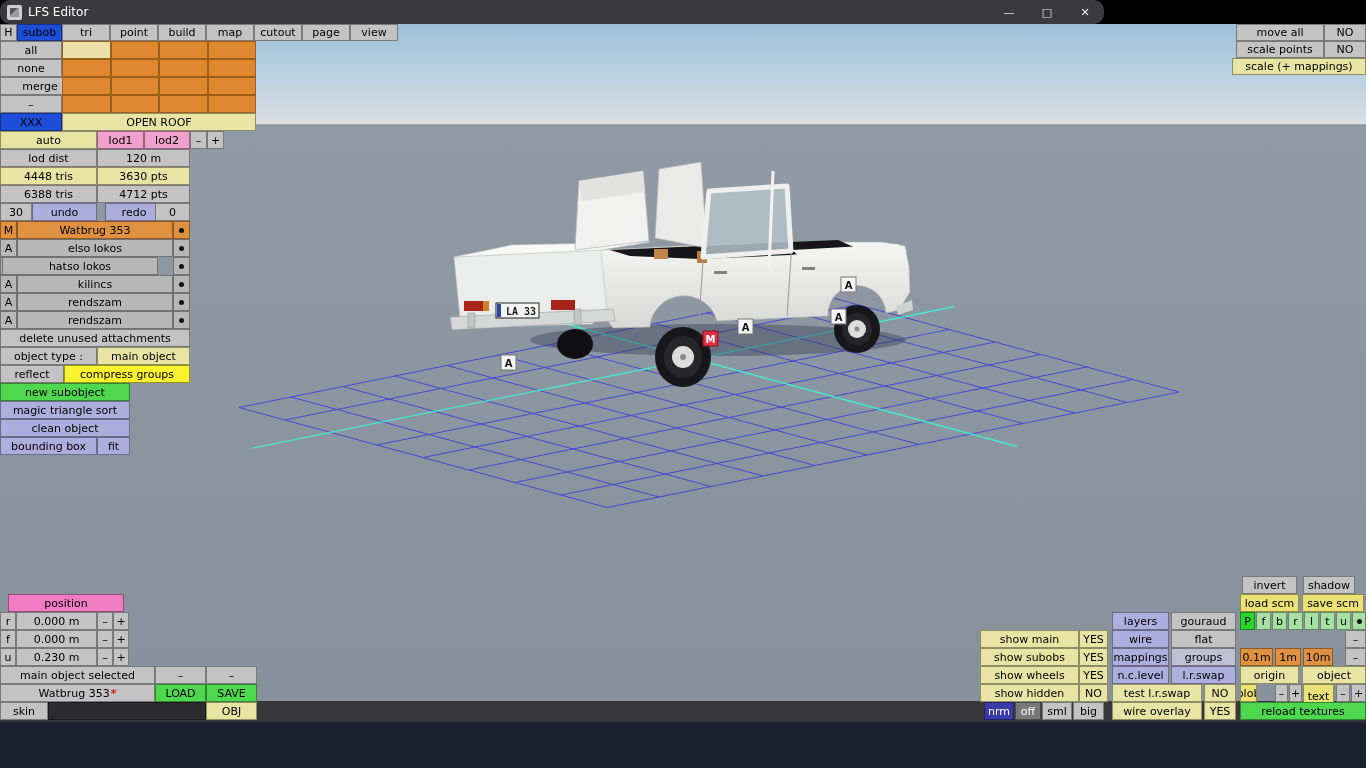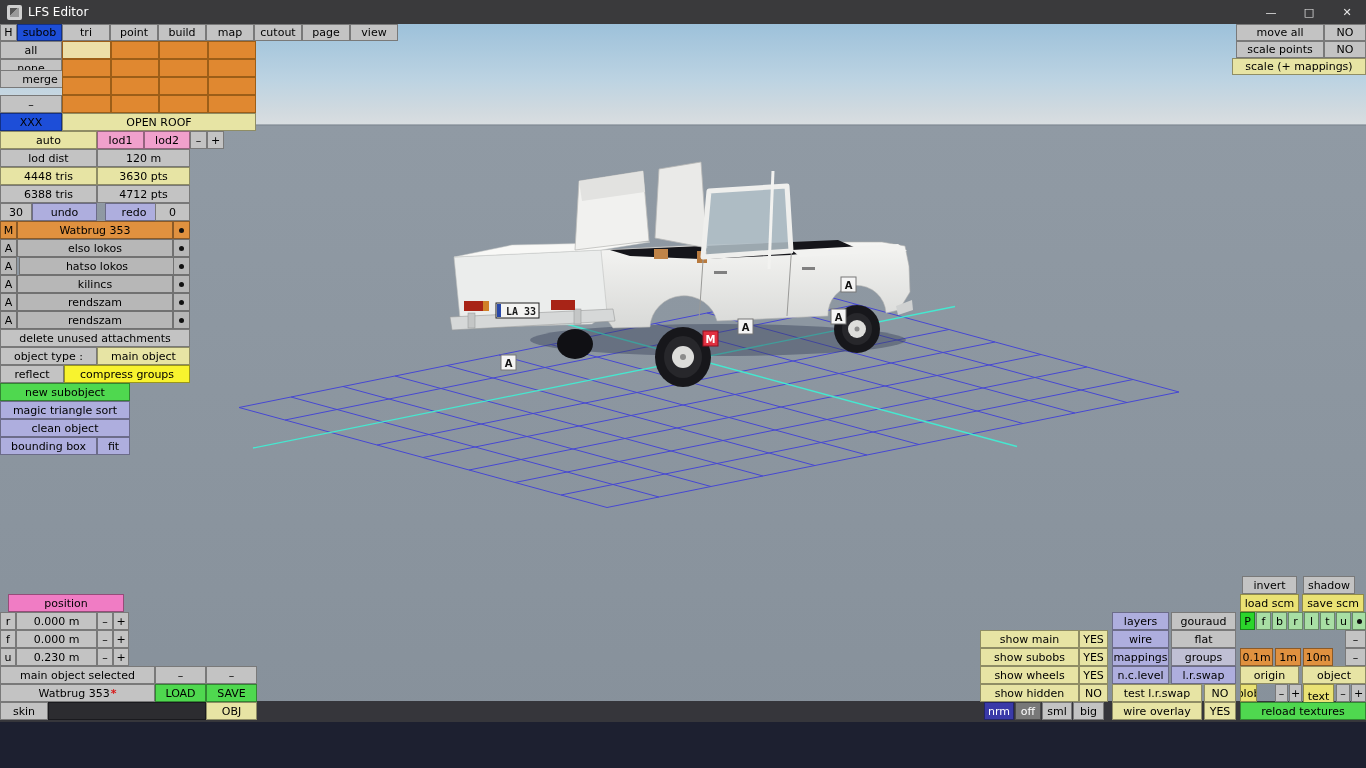--- a/index.html
+++ b/index.html
@@ -9,22 +9,22 @@
   .c{position:absolute;box-sizing:border-box;display:flex;align-items:center;justify-content:center;
      border:1px solid rgba(0,0,0,.38);white-space:nowrap;overflow:hidden;line-height:1;}
   .gray{background:#c3c3c3}.gray2{background:#b7b7b7}.dk{background:#787878;color:#fff}
   .py{background:#e7e4a4}.yel{background:#eae274}.byel{background:#f8f32e}
   .grn{background:#4fd84f}.bgrn{background:#2bd62b}.pgrn{background:#a8dfa4}
   .lav{background:#aeaede}.lav2{background:#c0c0d4}.blue{background:#1d4ed8}
   .pink{background:#f0a0cc}.hpink{background:#f07cc4}.org{background:#e0913f}
   .dkblue{background:#3a3aa8;color:#fff}
   .dot::after{content:"";width:5px;height:5px;border-radius:50%;background:#111;display:block;}
   
-  #titlebar{position:absolute;left:0;top:0;width:1366px;height:24px;background:#3a3a3c;
-            display:flex;align-items:center;z-index:5;}
+  #titlebar{position:absolute;left:0;top:0;width:1104px;height:24px;background:#3a3a3c;
+            display:flex;align-items:center;z-index:5;border-radius:10px;}
   #titlebar .t{color:#fff;font-size:12px;margin-left:6px;}
   .appico{width:15px;height:15px;margin-left:7px;background:#cfcfcf;border-radius:2px;position:relative;}
   .appico::after{content:"";position:absolute;left:3px;top:3px;width:9px;height:9px;
                  background:linear-gradient(135deg,#555 40%,#999 41%);}
   .wbtn{width:38px;height:24px;display:flex;align-items:center;justify-content:center;
         color:#e8e8e8;font-size:11px;}
   #winctl{position:absolute;right:0;top:0;display:flex;}
   
   #mapgrid{position:absolute;left:62px;top:41px;width:194px;height:72px;display:grid;
            grid-template-columns:repeat(4,1fr);grid-template-rows:repeat(4,1fr);z-index:3;}
@@ -182,21 +182,21 @@
   <div class="c gray z3" style="left:350px;top:24px;width:48px;height:17px">view</div>
 
   <div class="c gray z3" style="left:1236px;top:24px;width:88px;height:17px">move all</div>
   <div class="c gray z3" style="left:1324px;top:24px;width:42px;height:17px">NO</div>
   <div class="c gray z3" style="left:1236px;top:41px;width:88px;height:17px">scale points</div>
   <div class="c gray z3" style="left:1324px;top:41px;width:42px;height:17px">NO</div>
   <div class="c py z3" style="left:1232px;top:58px;width:134px;height:17px">scale (+ mappings)</div>
 
   <div class="c gray z3" style="left:0;top:41px;width:62px;height:18px">all</div>
   <div class="c gray z3" style="left:0;top:59px;width:62px;height:18px">none</div>
-  <div class="c gray z3" style="left:0;top:70px;width:80px;height:18px">merge</div>
+  <div class="c gray z3" style="left:0;top:77px;width:80px;height:18px">merge</div>
   <div class="c gray z3" style="left:0;top:95px;width:62px;height:18px">–</div>
   <div class="c blue z3" style="left:0;top:113px;width:62px;height:18px">XXX</div>
   <div class="c py z3" style="left:62px;top:113px;width:194px;height:18px">OPEN ROOF</div>
 
   <div id="mapgrid">
     <div class="sel"></div>
     <div></div>
       <div></div>
     <div></div>
       <div></div>
@@ -231,21 +231,21 @@
   <div class="c lav z3" style="left:105px;top:203px;width:58px;height:18px">redo</div>
   <div class="c gray z3" style="left:155px;top:203px;width:35px;height:18px">0</div>
 
   <div class="c org z3" style="left:0;top:221px;width:17px;height:18px">M</div>
   <div class="c org z3" style="left:17px;top:221px;width:156px;height:18px">Watbrug 353</div>
   <div class="c org dot z3" style="left:173px;top:221px;width:17px;height:18px"></div>
   <div class="c gray2 z3" style="left:0;top:239px;width:17px;height:18px">A</div>
   <div class="c gray2 z3" style="left:17px;top:239px;width:156px;height:18px">elso lokos</div>
   <div class="c gray2 dot z3" style="left:173px;top:239px;width:17px;height:18px"></div>
   <div class="c gray2 z3" style="left:0;top:257px;width:17px;height:18px">A</div>
-  <div class="c gray2 z3" style="left:19px;top:257px;width:156px;height:18px">hatso lokos</div>
+  <div class="c gray2 z3" style="left:2px;top:257px;width:156px;height:18px">hatso lokos</div>
   <div class="c gray2 dot z3" style="left:173px;top:257px;width:17px;height:18px"></div>
   <div class="c gray2 z3" style="left:0;top:275px;width:17px;height:18px">A</div>
   <div class="c gray2 z3" style="left:17px;top:275px;width:156px;height:18px">kilincs</div>
   <div class="c gray2 dot z3" style="left:173px;top:275px;width:17px;height:18px"></div>
   <div class="c gray2 z3" style="left:0;top:293px;width:17px;height:18px">A</div>
   <div class="c gray2 z3" style="left:17px;top:293px;width:156px;height:18px">rendszam</div>
   <div class="c gray2 dot z3" style="left:173px;top:293px;width:17px;height:18px"></div>
   <div class="c gray2 z3" style="left:0;top:311px;width:17px;height:18px">A</div>
   <div class="c gray2 z3" style="left:17px;top:311px;width:156px;height:18px">rendszam</div>
   <div class="c gray2 dot z3" style="left:173px;top:311px;width:17px;height:18px"></div>

